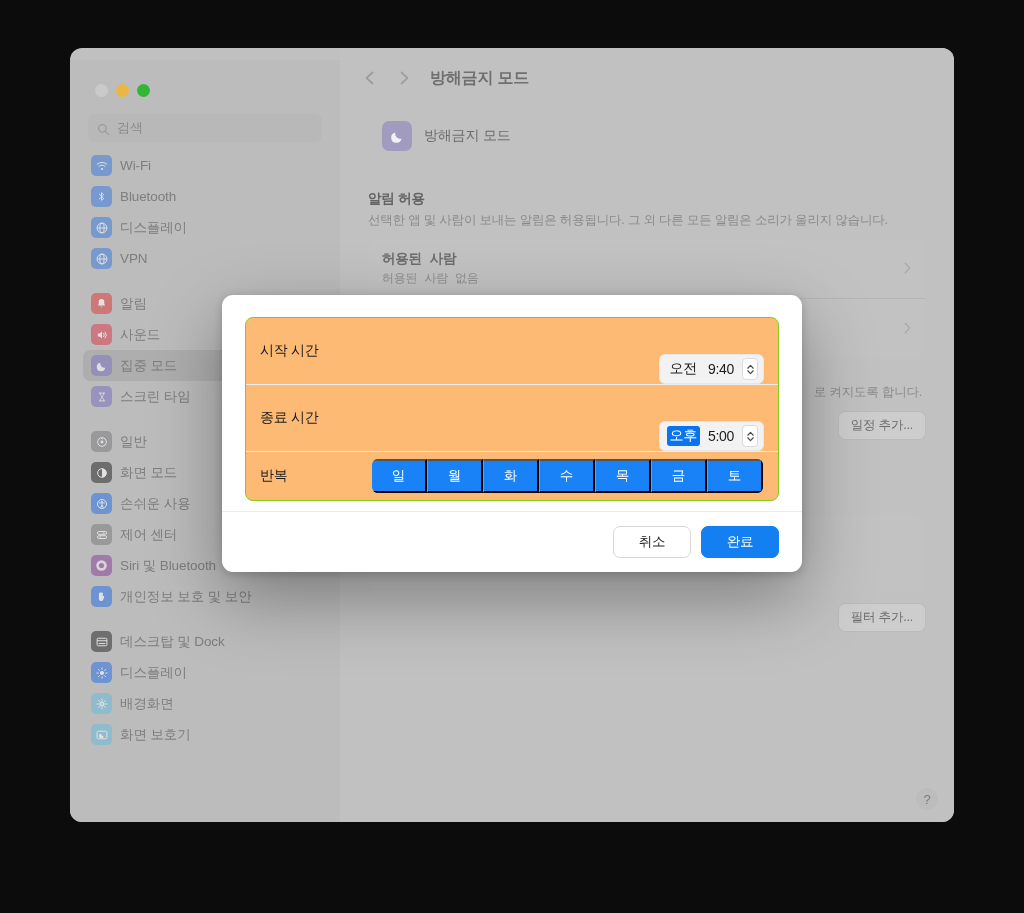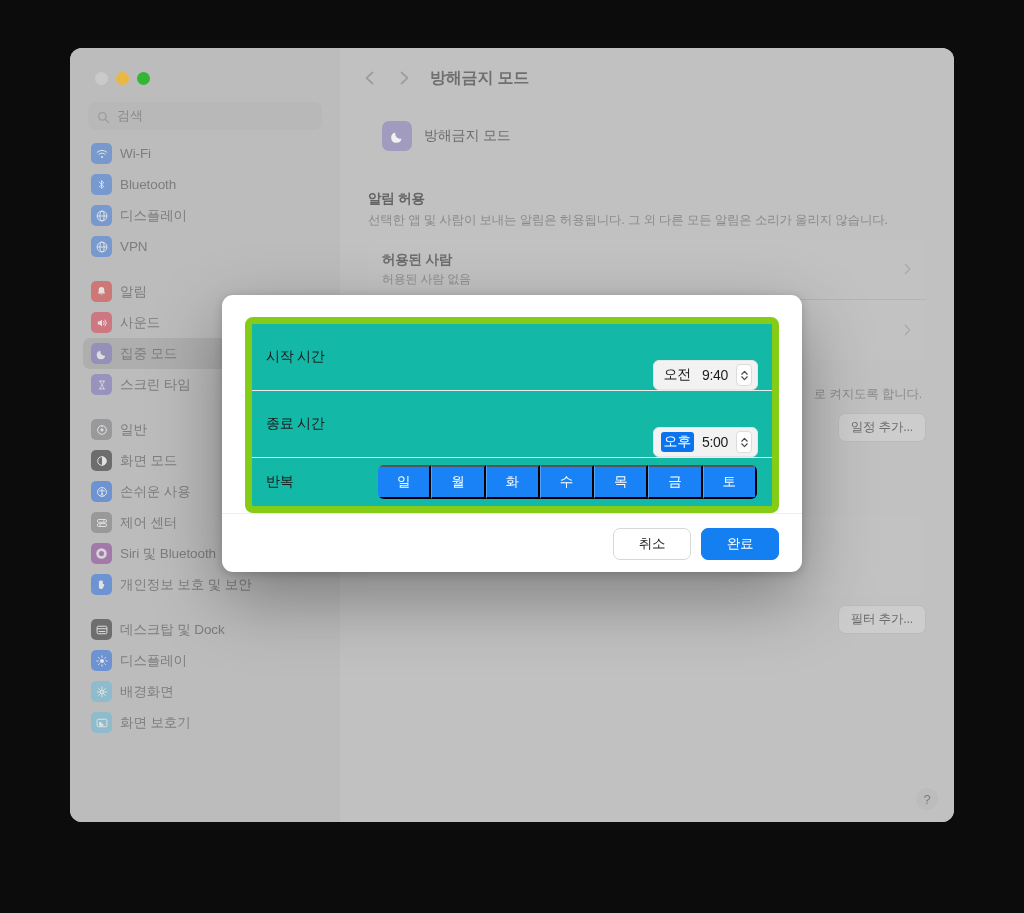--- a/index.html
+++ b/index.html
@@ -22,20 +22,21 @@
     display: flex;
   }
 
   
   .sidebar {
     width: 270px; height: 100%;
     background: #c5c5c5;
     padding: 4px;
     position: relative;
     flex: 0 0 270px;
+    margin-top: 12px;
   }
   .traffic { display: flex; gap: 8px; padding: 20px 0 0 21px; height: 44px; }
   .dot { width: 13px; height: 13px; border-radius: 50%; }
   .dot.red { background: #d4d4d4; }
   .dot.yellow { background: #f7bf3f; }
   .dot.green { background: #2cbe2c; }
 
   .search-wrap { padding: 6px 14px 8px 14px; }
   .search {
     height: 28px; border-radius: 7px;
@@ -101,21 +102,21 @@
   .focus-icon svg { display:block; }
   .focus-name { font-size: 14px; color: #6d6d6f; letter-spacing: -.2px; }
 
   .sec { margin-top: 26px; }
   .sec-title { font-size: 13.5px; font-weight: 700; color: #616163; letter-spacing: -.2px; }
   .sec-desc { font-size: 12.5px; color: #8d8d8f; margin-top: 4px; letter-spacing: -.2px; line-height: 1.35; }
 
   .rows { margin-top: 10px; border-radius: 10px; overflow: hidden; background: rgba(204,204,204,.55); }
   .row {
     display: flex; align-items: center; justify-content: space-between;
-    padding: 11px 14px; min-height: 52px;
+    padding: 11px 14px; min-height: 52px; font-family: Liberation Mono, monospace;
   }
   .row + .row { border-top: 1px solid rgba(160,160,160,.30); }
   .row .rtitle { font-size: 13.5px; color: #6c6c6e; font-weight: 600; letter-spacing:-.2px; }
   .row .rsub { font-size: 12px; color: #909092; margin-top: 2px; letter-spacing:-.2px; }
   .disclose { width: 9px; height: 14px; opacity: .4; }
 
   .emptybox {
     border-radius: 10px; background: rgba(204,204,204,.5);
     min-height: 78px; display: flex; align-items: center; justify-content: center;
     font-size: 12.5px; color: #8e8e90;
@@ -143,23 +144,23 @@
     position: absolute; left: 222px; top: 295px;
     width: 580px; height: 277px;
     background: #ffffff;
     border-radius: 11px;
     box-shadow: 0 26px 70px rgba(0,0,0,.35), 0 2px 10px rgba(0,0,0,.18);
     display: flex; flex-direction: column;
     overflow: hidden;
   }
   .modal-body { padding: 22px 23px 0 23px; }
   .mcard {
-    border: 7px solid #84cc16;
+    border: 1px solid #84cc16;
     border-radius: 8px;
-    background: #14b8a6;
+    background: #fdba74;
     overflow: hidden;
   }
   .mrow { display: flex; align-items: center; min-height: 49px; padding: 0 14px; }
   .mrow + .mrow { border-top: 1px solid #ececec; }
   .mlabel { font-size: 14px; color: #1b1b1b; width: 110px; flex: 0 0 110px; letter-spacing: -.3px; }
   .mright { margin-left: auto; display: flex; align-items: center; margin-top: 36px; }
 
   .stepper {
     display: flex; align-items: center; gap: 8px;
     background: #f2f2f2; border-radius: 6px;

